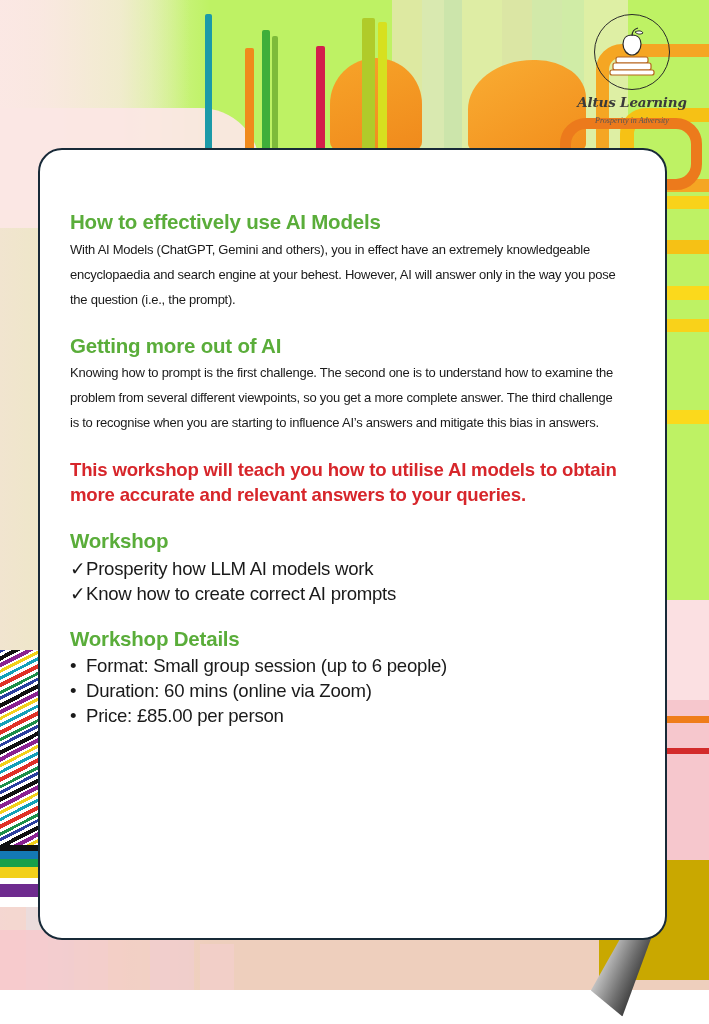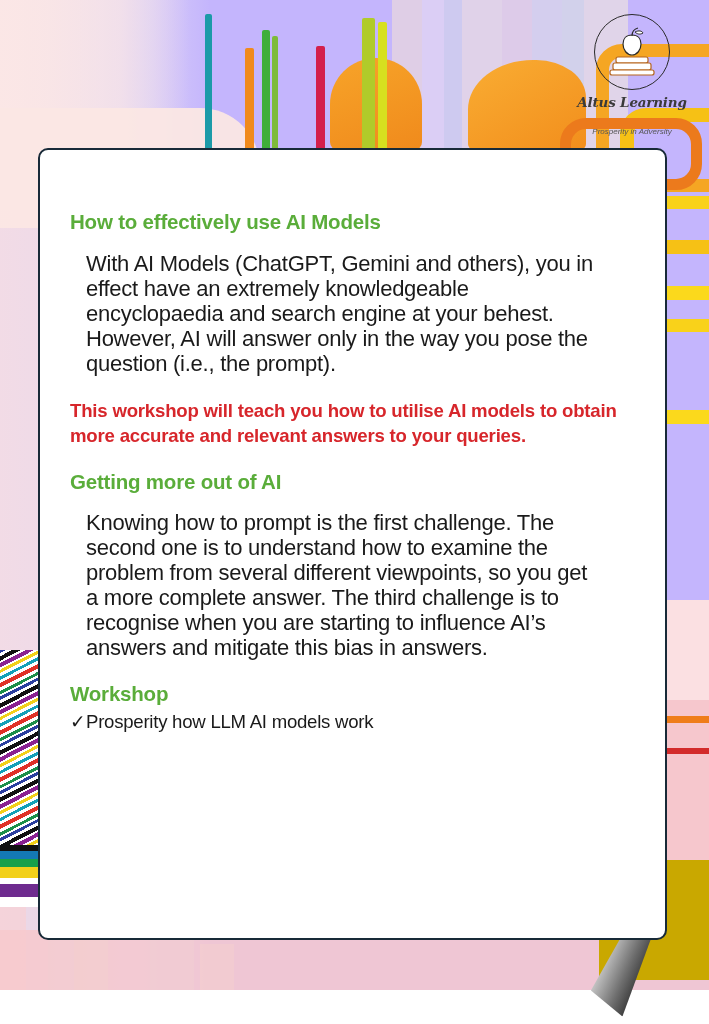--- a/index.html
+++ b/index.html
@@ -9,21 +9,21 @@
   }
   body {
     font-family: "Liberation Sans", sans-serif;
   }
 
   #poster {
     position: relative;
     width: 709px;
     height: 1024px;
     overflow: hidden;
-    background: #c4b5fd;
+    background: #bef264;
   }
 
   
   .bg-layer {
     position: absolute;
     inset: 0;
     overflow: hidden;
   }
 
   
@@ -206,41 +206,41 @@
 
   
   #card {
     position: absolute;
     left: 38px;
     top: 148px;
     width: 629px;
     height: 792px;
     background: #ffffff;
     border: 2px solid #182a38;
-    border-radius: 10px;
+    border-radius: 24px;
     box-sizing: border-box;
     z-index: 10;
   }
 
   #card-inner {
     padding: 60px 48px 0 30px;
   }
 
   
   h2.sec-head {
     margin: 0 0 2px 0;
     font-size: 20.5px;
     font-weight: bold;
     color: #5aad3a;
     letter-spacing: -0.2px;
     line-height: 1.2;
   }
   p.body-txt {
-    margin: 16px;
-    font-size: 22px;
+    margin: 0;
+    font-size: 13px;
     line-height: 25px;
     color: #1a1a1a;
     letter-spacing: -0.25px;
   }
   .blk { margin-bottom: 22px; }
   .blk-tight { margin-bottom: 21px; }
 
   p.red-txt {
     margin: 0;
     font-size: 18.6px;
@@ -287,25 +287,25 @@
   #logo-name {
     font-family: "DejaVu Serif", serif;
     font-style: italic;
     font-weight: bold;
     font-size: 13.5px;
     color: #3a3a3a;
     margin-top: 4px;
     letter-spacing: -0.2px;
   }
   #logo-tag {
-    font-family: Liberation Sans, sans-serif;
+    font-family: Liberation Serif, serif;
     font-style: italic;
     font-size: 8px;
     color: #555;
-    margin-top: 17px;
+    margin-top: 6px;
   }
 </style>
 </head>
 <body>
 
 <div id="poster">
 
   <div class="bg-layer">
 
     <div class="pastel-bands"></div>
@@ -388,34 +388,41 @@
 
   <div id="card">
     <div id="card-inner">
 
       <div class="blk">
         <h2 class="sec-head">How to effectively use AI Models</h2>
         <p class="body-txt">With AI Models (ChatGPT, Gemini and others), you in effect have an extremely knowledgeable encyclopaedia and search engine at your behest. However, AI will answer only in the way you pose the question (i.e., the prompt).</p>
       </div>
 
       <div class="blk">
-        <p class="red-txt">This workshop will teach you how to utilise AI models to obtain more accurate and relevant answers to your queries.</p>
-      </div>
-
-      <div class="blk">
         <h2 class="sec-head">Getting more out of AI</h2>
         <p class="body-txt">Knowing how to prompt is the first challenge. The second one is to understand how to examine the problem from several different viewpoints, so you get a more complete answer. The third challenge is to recognise when you are starting to influence AI’s answers and mitigate this bias in answers.</p>
+      </div>
+
+      <div class="blk">
+        <p class="red-txt">This workshop will teach you how to utilise AI models to obtain more accurate and relevant answers to your queries.</p>
       </div>
 
       <div class="blk-tight">
         <h2 class="sec-head">Workshop</h2>
         <ul class="plain" id="outcomes-list">
             <li><span class="mark">✓</span><span>Prosperity how LLM AI models work</span></li>
+            <li><span class="mark">✓</span><span>Know how to create correct AI prompts</span></li>
           </ul>
       </div>
 
       <div>
+        <h2 class="sec-head">Workshop Details</h2>
+        <ul class="plain" id="details-list">
+            <li><span class="mark">•</span><span>Format: Small group session (up to 6 people)</span></li>
+            <li><span class="mark">•</span><span>Duration: 60 mins (online via Zoom)</span></li>
+            <li><span class="mark">•</span><span>Price: £85.00 per person</span></li>
+          </ul>
       </div>
 
     </div>
   </div>
 
 </div>
 
 </body></html>

